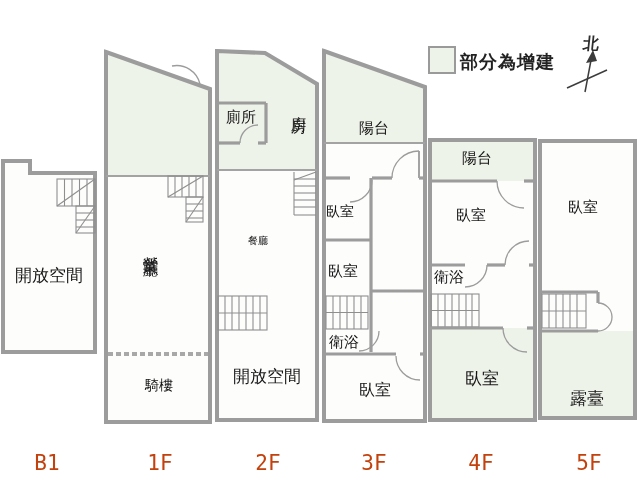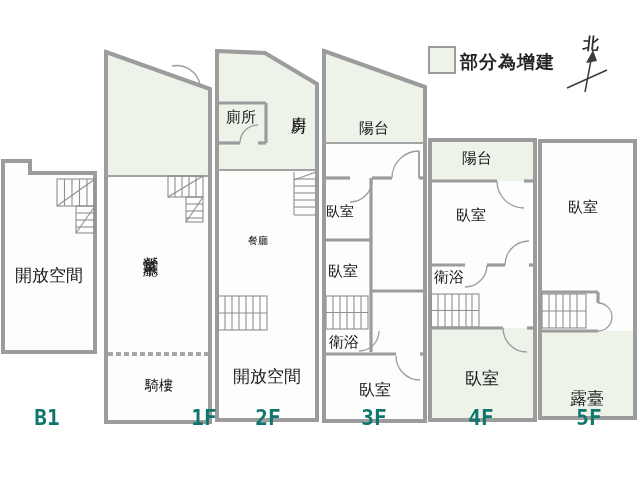--- a/index.html
+++ b/index.html
@@ -25,23 +25,23 @@
 
   .room {
     position:absolute; transform:translate(-50%,-50%);
     color:#161616; z-index:4; white-space:nowrap; line-height:1.1;
   }
   .room.vert {
     transform:translateX(-50%);
     writing-mode:vertical-rl; text-orientation:upright; letter-spacing:2px;
   }
   .floor-label {
-    position:absolute; top:406px; transform:translateX(-50%);
-    font-family:"DejaVu Sans Mono", monospace; font-weight:bold;
-    font-size:21px; color:#0f766e; z-index:4;
+    position:absolute; top:451px; transform:translateX(-50%);
+    font-family:"DejaVu Sans Mono", monospace; font-weight:normal;
+    font-size:21px; color:#c2410c; z-index:4;
   }
   .legend-label {
     position:absolute; left:460px; top:50px; font-size:18px; font-weight:bold;
     letter-spacing:1px; color:#222; z-index:4;
   }
   .north-label {
     position:absolute; left:583px; top:34px; font-size:16px; font-weight:bold;
     color:#2e2e2e; z-index:4; transform:skewX(-6deg);
   }
   .wm-gray {
@@ -247,19 +247,19 @@
 
   <span class="room" style="left:477px; top:158px; font-size:15px;">陽台</span>
   <span class="room" style="left:471px; top:215px; font-size:15px;">臥室</span>
   <span class="room" style="left:449px; top:277px; font-size:15px;">衛浴</span>
   <span class="room" style="left:482px; top:379px; font-size:17px;">臥室</span>
 
   <span class="room" style="left:583px; top:207px; font-size:15px;">臥室</span>
   <span class="room" style="left:587px; top:379px; font-size:17px;margin-top:20px;">露臺</span>
 
   <span class="floor-label" style="left:47px;">B1</span>
-  <span class="floor-label" style="left:160px;margin-left:44px;">1F</span>
+  <span class="floor-label" style="left:160px;">1F</span>
   <span class="floor-label" style="left:268px;">2F</span>
   <span class="floor-label" style="left:374px;">3F</span>
   <span class="floor-label" style="left:481px;">4F</span>
   <span class="floor-label" style="left:589px;">5F</span>
 
 </div>
 
 </body></html>

